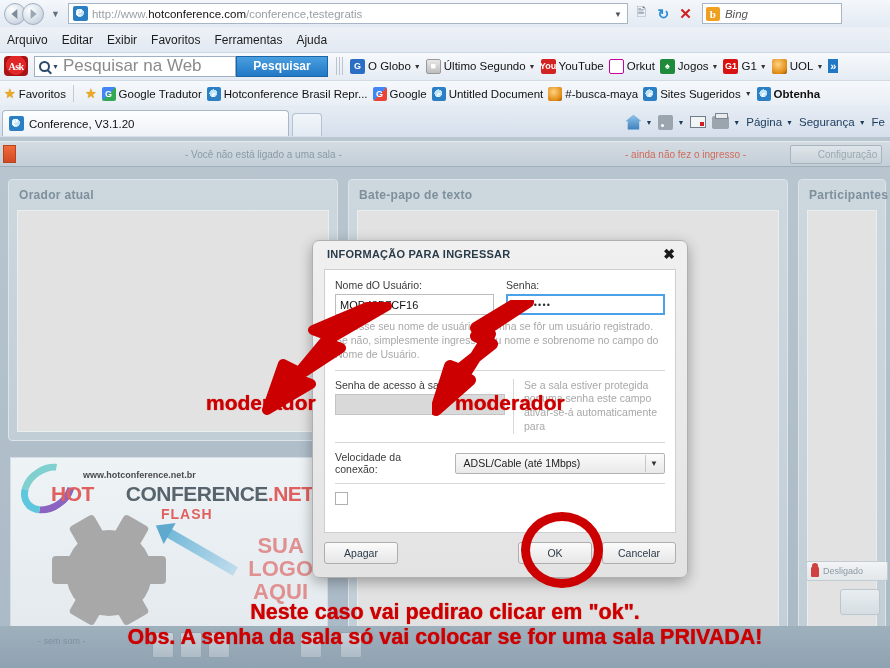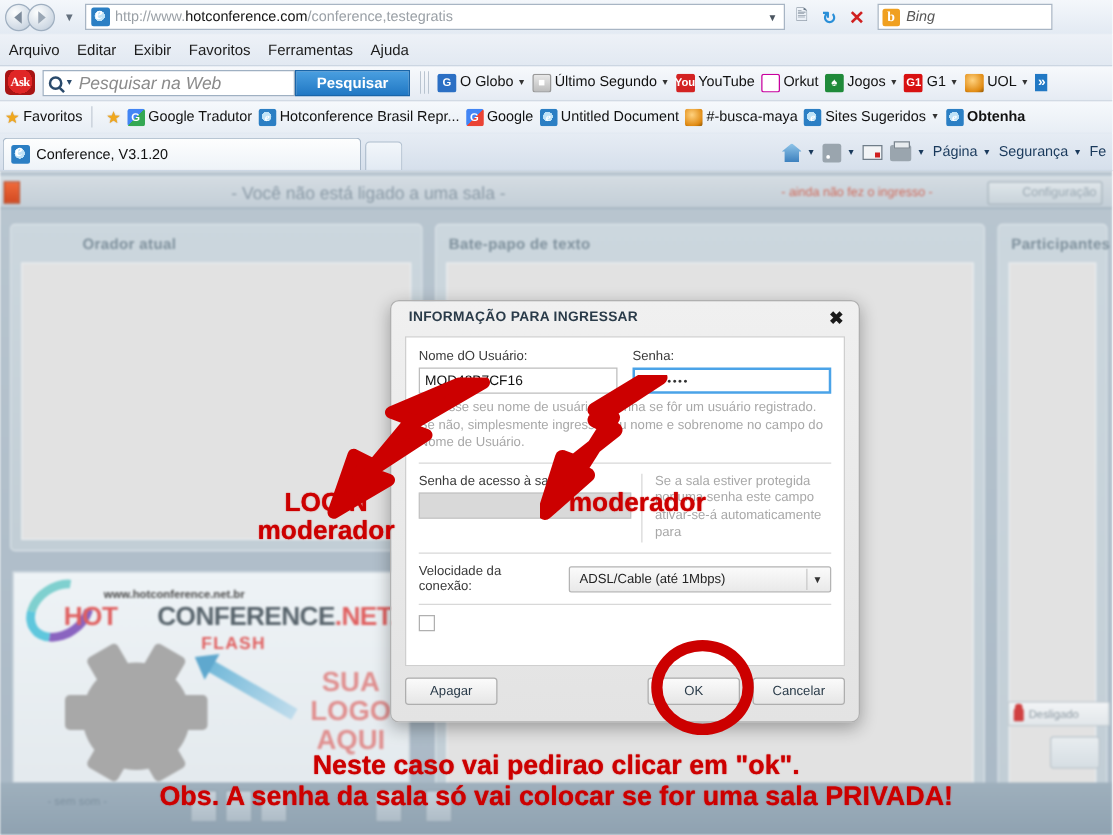--- a/index.html
+++ b/index.html
@@ -121,21 +121,21 @@
   }
   .mag {
     width: 11px; height: 11px; border: 2px solid #2a4a6b; border-radius: 50%;
     position: relative; flex: 0 0 auto;
   }
   .mag::after {
     content: ""; position: absolute; right: -4px; bottom: -3px;
     width: 5px; height: 2px; background: #2a4a6b; transform: rotate(45deg);
   }
   .mag-drop { font-size: 7px; color: #2a4a6b; margin: 0 4px 0 2px; }
-  .ask-ph { font-size: 14px; color: #8b8b8b; font-style: italic; }
+  .ask-ph { font-size: 17px; color: #8b8b8b; }
   .ask-btn {
     width: 92px; height: 21px; flex: 0 0 auto;
     background: linear-gradient(#4a9fe0, #2178c4);
     color: #fff; font-size: 12px; font-weight: bold;
     display: flex; align-items: center; justify-content: center;
     border: 1px solid #1a65a8;
   }
   .ask-grip {
     width: 8px; height: 18px; margin: 0 4px 0 8px; flex: 0 0 auto;
     background: repeating-linear-gradient(90deg,#b9c4d0 0 1px, transparent 1px 3px);
@@ -271,21 +271,21 @@
     background: linear-gradient(#d4dce2, #c3ced7);
     border-top: 1px solid #e4ebf0; border-bottom: 1px solid #9fb0bc;
     display: flex; align-items: center;
   }
   .sb-swatch {
     width: 13px; height: 18px; margin-left: 3px;
     background: linear-gradient(#f06a3a, #d24a22);
     border: 1px solid #b9431d;
   }
   .sb-msg1 {
-    position: absolute; left: 185px; font-size: 14px; color: #8a9aa6;
+    position: absolute; left: 185px; font-size: 10px; color: #8a9aa6;
     font-family: "Liberation Sans", sans-serif;
   }
   .sb-msg2 {
     position: absolute; left: 625px; font-size: 10px; color: #d06a5a;
   }
   .sb-btn {
     position: absolute; left: 790px; width: 92px; height: 19px;
     background: linear-gradient(#dfe6ea, #c9d3da);
     border: 1px solid #a7b4bd; border-radius: 2px;
     font-size: 10px; color: #9aa8b2;
@@ -297,21 +297,21 @@
     border: 1px solid #dde5ea; border-radius: 4px;
   }
   .panel-title {
     font-size: 12px; font-weight: bold; color: #7e909c;
     margin: 8px 0 0 10px; letter-spacing: 0.3px;
   }
   .panel-body {
     position: absolute; left: 8px; right: 8px; top: 30px; bottom: 8px;
     background: #e2e2e2; border: 1px solid #e9eef1;
   }
-  #panel-orador  { left: 8px;   top: 42px;  width: 330px; height: 262px; padding-left: 47px; }
+  #panel-orador  { left: 8px;   top: 42px;  width: 330px; height: 262px; }
   #panel-chat    { left: 348px; top: 42px;  width: 440px; height: 500px; }
   #panel-part    { left: 798px; top: 42px;  width: 88px;  height: 470px; text-align: center; }
 
   .logo-banner {
     position: absolute; left: 10px; top: 320px; width: 318px; height: 170px;
     background: linear-gradient(#eef3f6, #e4eaee);
     border: 1px solid #d4dde3;
     overflow: hidden;
   }
   .lb-url {
@@ -789,21 +789,20 @@
 
     <svg class="arrow-svg" width="140" height="115" style="left:255px; top:302px;" viewBox="0 0 140 115">
       <polygon points="132,4 70,40 86,46 40,76 56,82 12,108 28,62 44,70 74,34 58,28 124,0" fill="#cc0000" stroke="#cc0000" stroke-width="10" stroke-linejoin="round"></polygon>
     </svg>
 
     <svg class="arrow-svg" width="120" height="120" style="left:432px; top:300px;" viewBox="0 0 120 120">
       <polygon points="96,2 44,36 60,44 22,74 38,80 4,110 18,66 34,72 58,34 44,28 90,0" fill="#cc0000" stroke="#cc0000" stroke-width="12" stroke-linejoin="round"></polygon>
     </svg>
 
     <div class="ann-text" id="ann-login">
-      <div>LOGIN</div>
       <div>moderador</div>
     </div>
 
     <div class="ann-text" id="ann-senha">
       <div>moderador</div>
     </div>
 
     <div class="ok-circle"></div>
 
     <div class="bottom-note">

